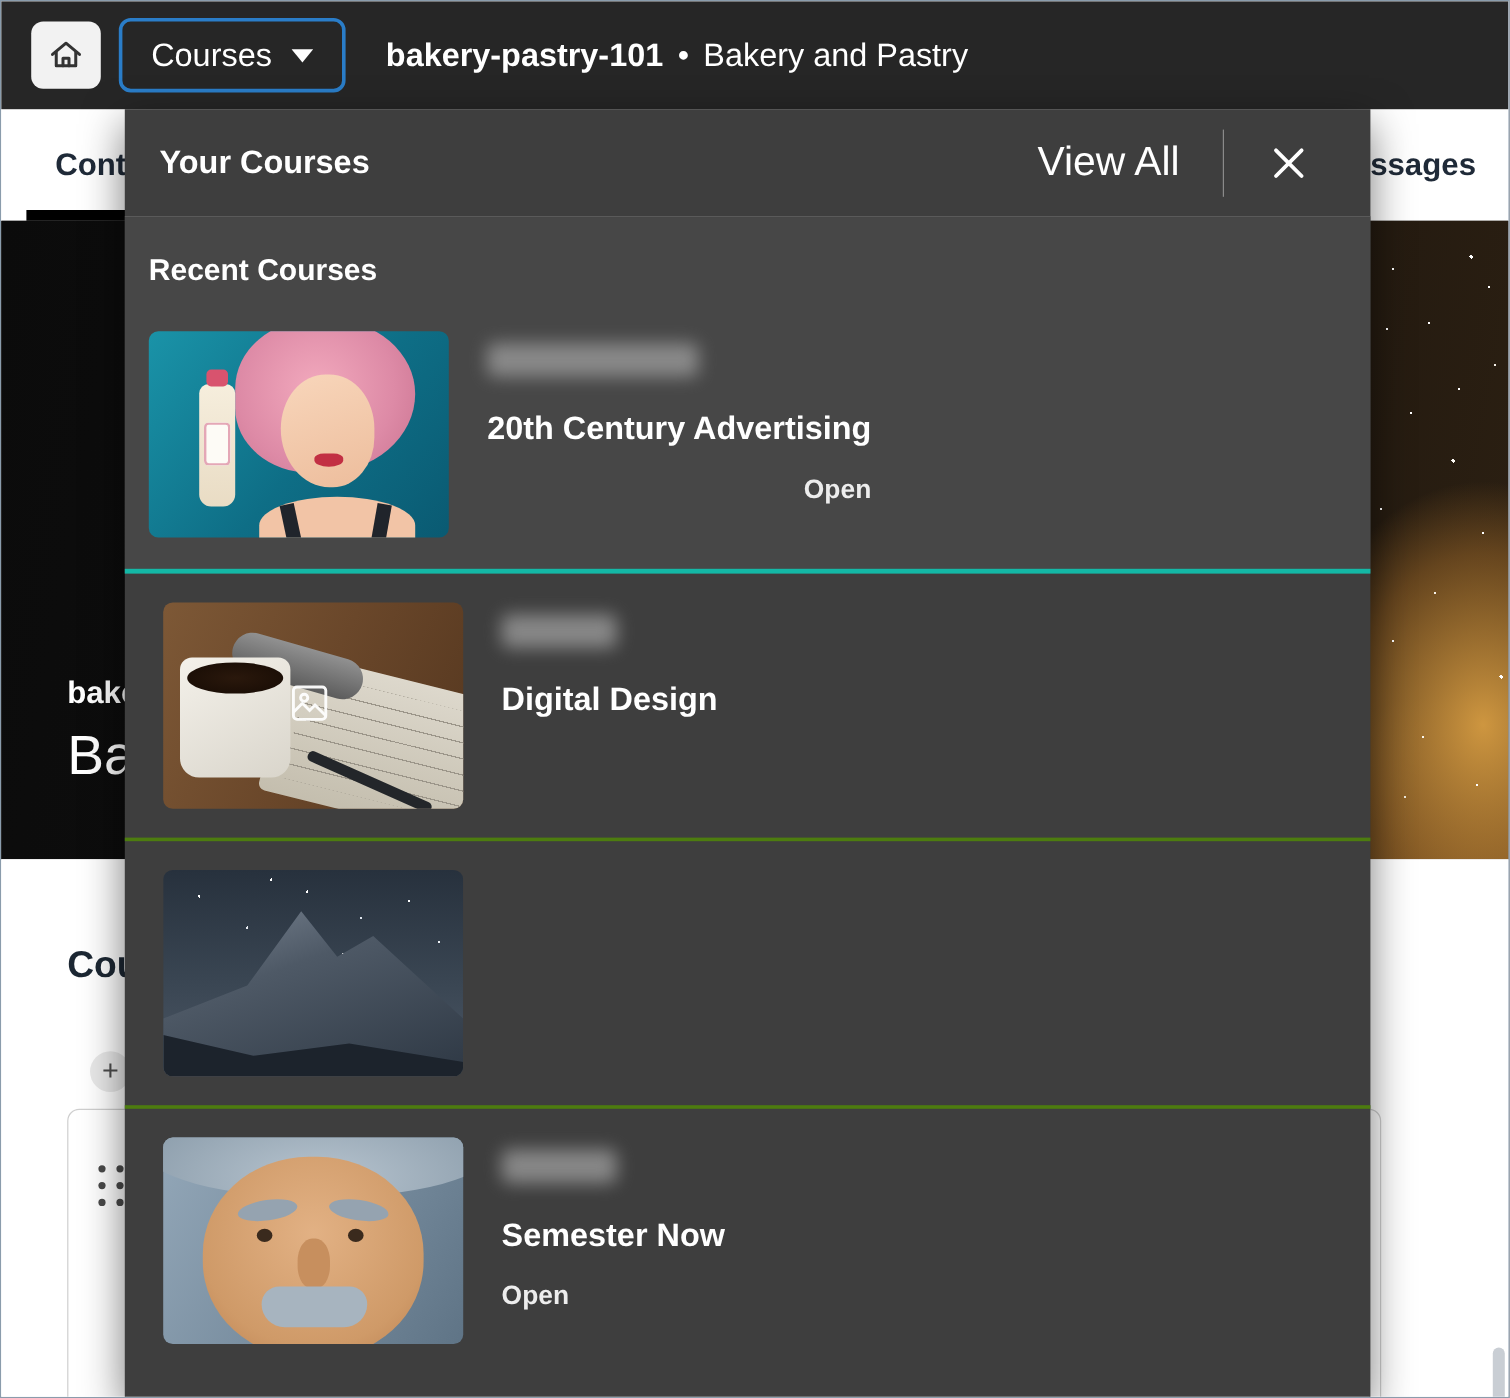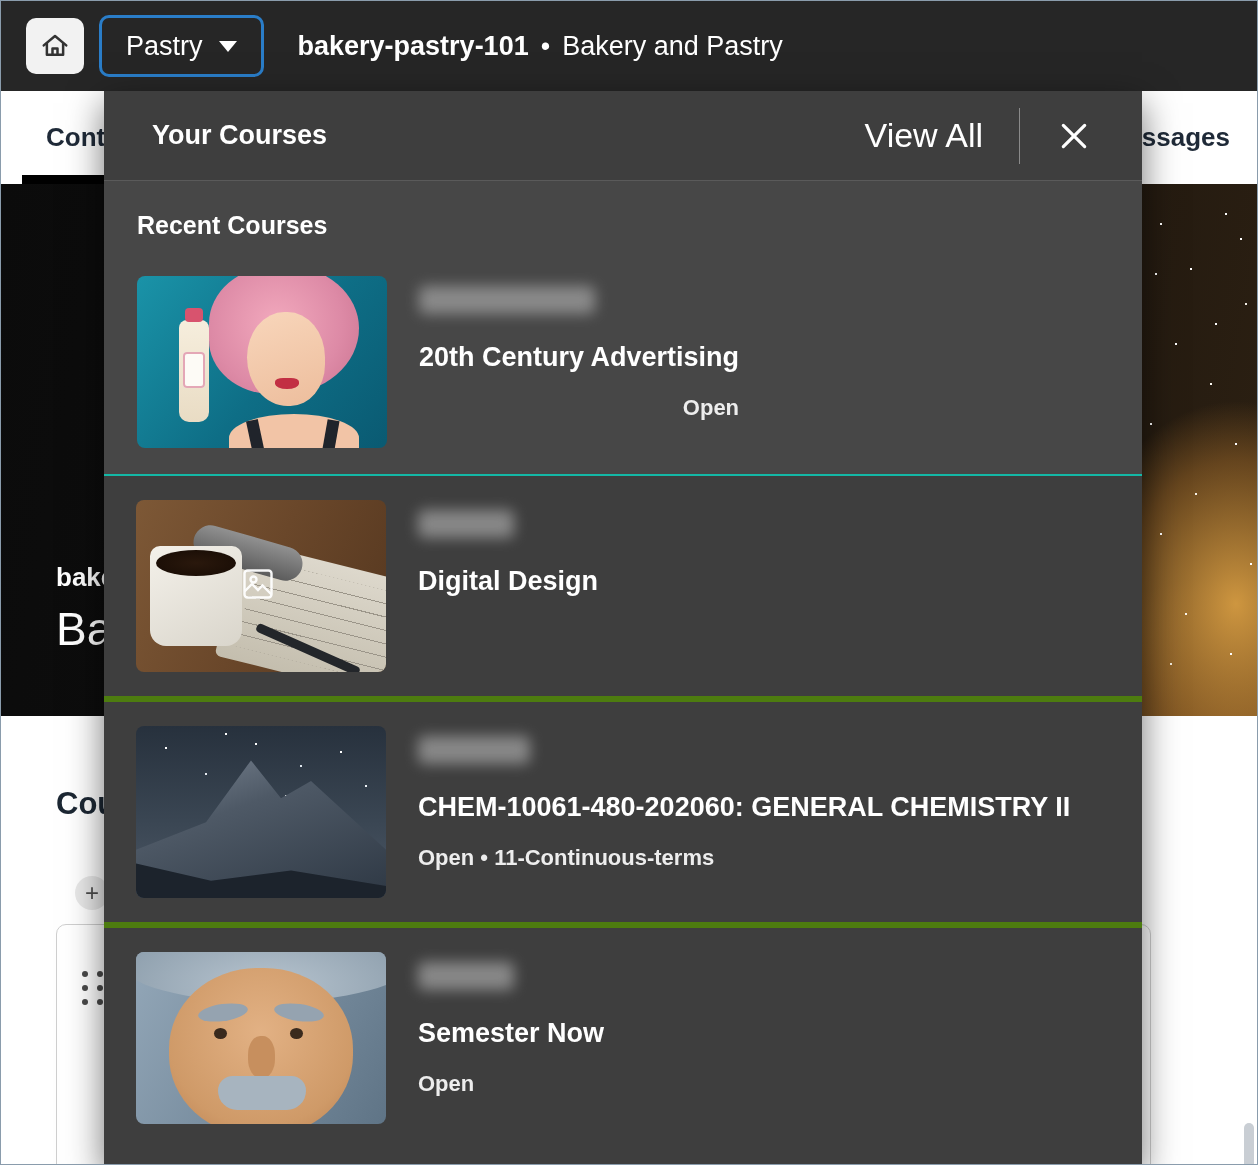--- a/index.html
+++ b/index.html
@@ -101,37 +101,37 @@
 
   
   .panel {
     position:absolute; left:103px; top:90px; width:1038px; height:1075px;
     background:#3e3e3e; z-index:10; color:#fff;
     box-shadow:0 12px 34px rgba(0,0,0,.55);
     display:flex; flex-direction:column;
   }
   .panel-header {
     height:90px; flex:none; display:flex; align-items:center;
-    padding:0 44px 0 48px; border-bottom:1px solid #5a5a5a;
+    padding:0 44px 0 29px; border-bottom:1px solid #5a5a5a;
   }
   .panel-title { font-size:27px; font-weight:700; flex:1; }
   .view-all { font-size:34px; color:#fff; cursor:pointer; text-decoration:none; }
   .vdiv { width:1px; height:56px; background:#8a8a8a; margin:0 30px 0 36px; }
   .close-btn {
     width:48px; height:48px; background:transparent; border:none; cursor:pointer;
     display:flex; align-items:center; justify-content:center;
   }
   .close-btn svg { width:32px; height:32px; }
 
-  .recent-block { background:#474747; padding:30px 33px 0; border-bottom:2px solid #14b8a6; }
+  .recent-block { background:#474747; padding:30px 20px 0; border-bottom:4px solid #14b8a6; }
   .recent-heading { font-size:25px; font-weight:700; margin-bottom:36px; }
   .recent-block .course-row { padding:0 0 26px; border:none;text-align:right; }
 
   .course-row {
-    display:flex; gap:32px; padding:24px 32px; border-bottom:6px solid #4d7c0f;
+    display:flex; gap:32px; padding:24px 32px; border-bottom:3px solid #4d7c0f;
     cursor:pointer; align-items:flex-start;
   }
   .course-row:last-child { border-bottom:none; }
 
   .course-info { padding-top:10px; min-width:0; }
   .blur-pill { height:28px; border-radius:6px; background:#9a9a9a; filter:blur(7px); opacity:.8; }
   .course-title { font-size:27px; font-weight:700; margin-top:28px; color:#fff; }
   .course-status { font-size:22px; margin-top:22px; color:#ededed;font-weight:bold; }
 
   
@@ -211,21 +211,21 @@
   <button class="home-btn">
     <span style="display:flex">
       <svg viewBox="0 0 24 24" fill="none" stroke="#333" stroke-width="2" stroke-linecap="round" stroke-linejoin="round" width="30" height="30">
         <path d="M3 11.5 12 4l9 7.5"></path>
           <path d="M5.5 10v9h13v-9"></path>
           <path d="M10 19v-5h4v5"></path>
       </svg>
     </span>
   </button>
   <button class="courses-btn">
-    <span>Pastry</span>
+    <span>Courses</span>
     <span class="caret"></span>
   </button>
   <div class="breadcrumb">
     <span class="crumb-id">bakery-pastry-101</span>
     <span class="crumb-sep">•</span>
     <span class="crumb-name">Bakery and Pastry</span>
   </div>
 </div>
 
 <div class="tabbar">
@@ -318,25 +318,20 @@
         <div class="blur-pill" style="width:96px"></div>
         <div class="course-title">Digital Design</div>
       </div>
     </div>
 
     <div class="course-row">
       <div class="thumb t-chem">
         <div class="chem-peak"></div>
           <div class="chem-ridge"></div>
       </div>
-      <div class="course-info">
-        <div class="blur-pill" style="width:112px"></div>
-        <div class="course-title">CHEM-10061-480-202060: GENERAL CHEMISTRY II</div>
-        <div class="course-status">Open • 11-Continuous-terms</div>
-      </div>
     </div>
 
     <div class="course-row">
       <div class="thumb t-phys">
         <div class="ph-hair"></div>
           <div class="ph-face"></div>
         <div class="ph-brow left"></div>
           <div class="ph-brow right"></div>
         <div class="ph-eye left"></div>
           <div class="ph-eye right"></div>

